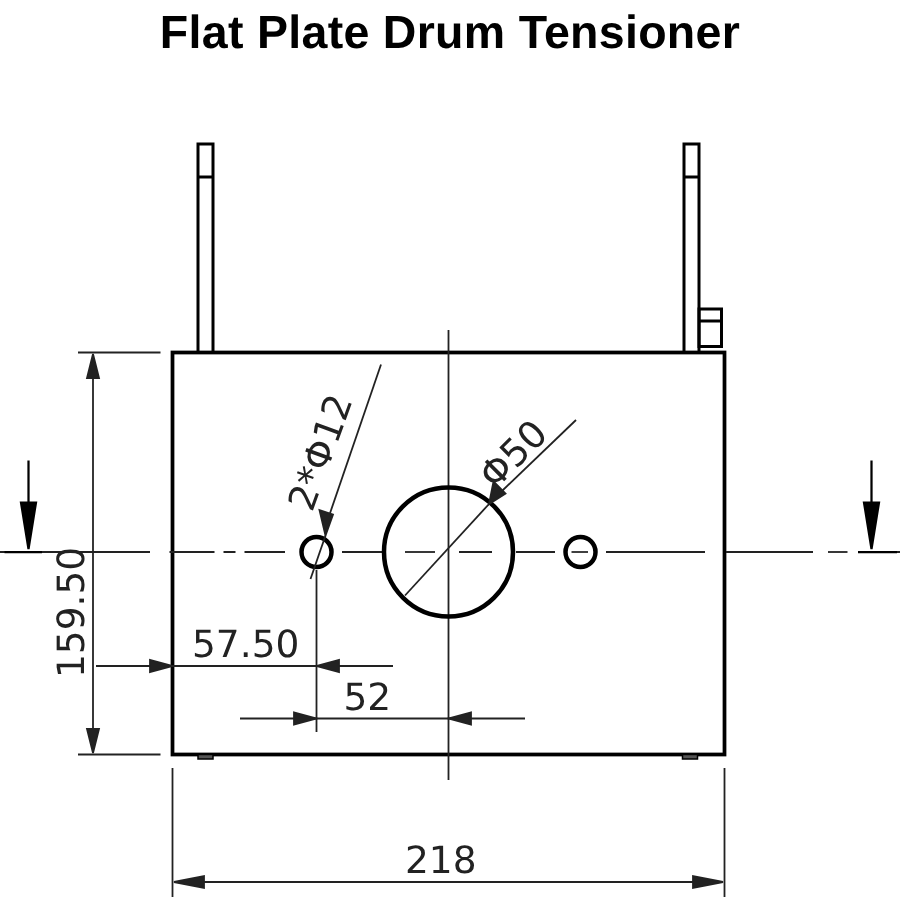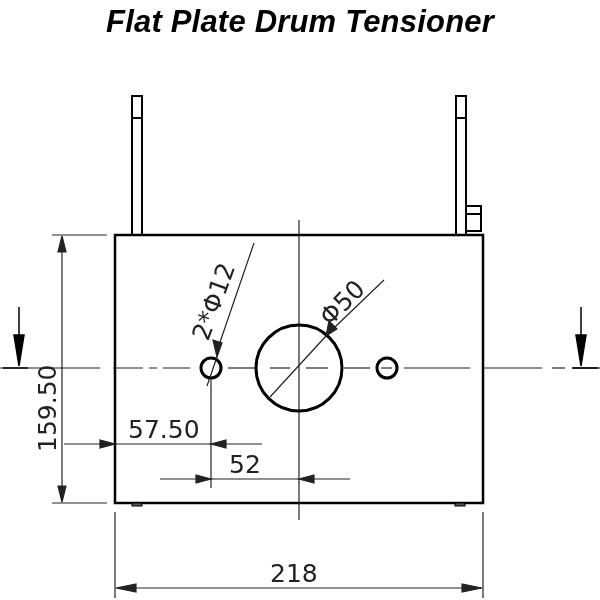--- a/index.html
+++ b/index.html
@@ -1,20 +1,20 @@
 <!DOCTYPE html>
 <html><head>
   <meta charset="utf-8">
   <style>
     html, body { margin: 0; padding: 0; background: #ffffff; }
     body { width: 600px; height: 600px; position: relative; overflow: hidden; }
     .title {
       position: absolute; left: 0; top: 4px; width: 600px; text-align: center;
       font-family: "Liberation Sans", sans-serif; font-weight: bold; font-size: 31px;
-      color: #000; letter-spacing: 0.2px; font-style: italic;
+      color: #000; letter-spacing: 0.2px;
     }
     svg { position: absolute; left: 0; top: 0; }
     .dim-text { font-family: "DejaVu Sans", sans-serif; font-size: 25px; fill: #222; }
   </style>
 </head>
 <body>
 
 <div class="title">Flat Plate Drum Tensioner</div>
 
 <svg width="600" height="600" viewBox="0 0 600 600">

